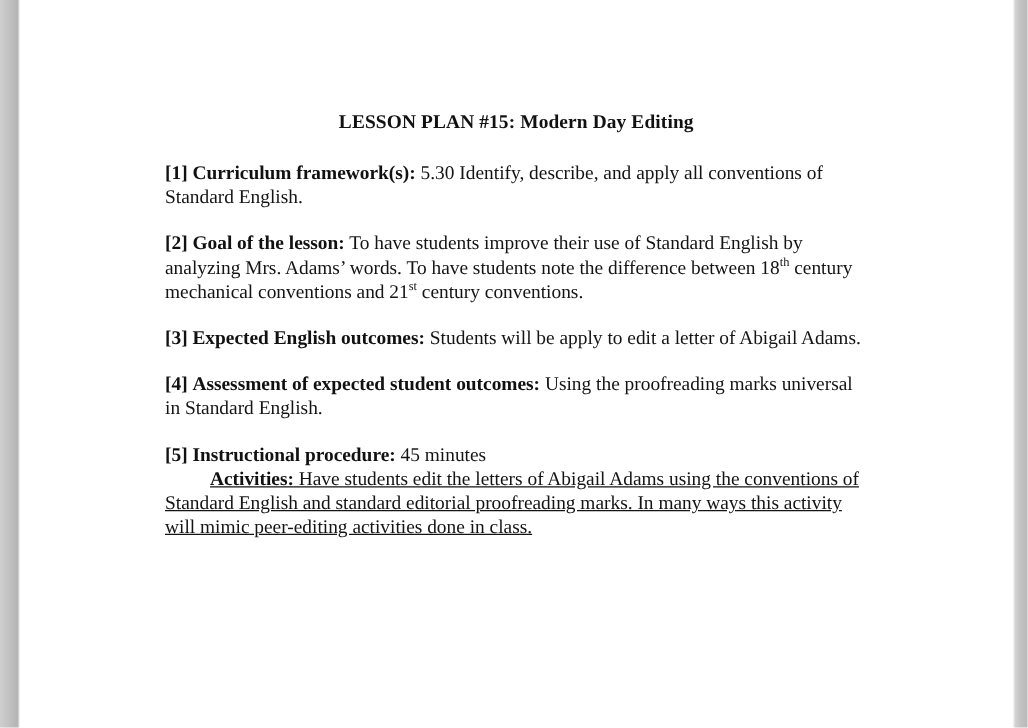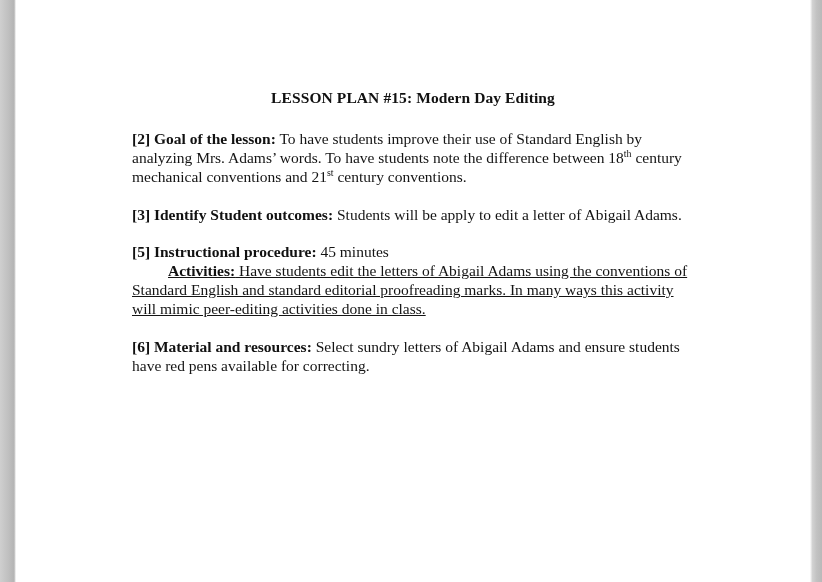--- a/index.html
+++ b/index.html
@@ -103,36 +103,39 @@
 <div id="viewer">
 
   <div class="gutter gutter-left"></div>
 
   <div id="page">
 
     <div id="doc-body">
 
       <div class="doc-title">LESSON PLAN #15: Modern Day Editing</div>
 
+      <p class="section">
+        <span class="label">[1]</span><span class="label">&nbsp;</span><span class="label">Curriculum framework(s):</span><span class="body-text"> 5.30 Identify, describe, and apply all conventions of Standard English.</span>
+      </p>
 
       <p class="section">
         <span class="label">[2]</span><span class="label">&nbsp;</span><span class="label">Goal of the lesson:</span><span class="body-text"> To have students improve their use of Standard English by analyzing Mrs. Adams’ words. To have students note the difference between 18</span><sup>th</sup><span class="body-text"> century mechanical conventions and 21</span><sup>st</sup><span class="body-text"> century conventions.</span>
       </p>
 
       <p class="section">
-        <span class="label">[3]</span><span class="label">&nbsp;</span><span class="label">Identify Student outcomes:</span><span class="body-text"> Students will be apply to edit a letter of Abigail Adams.</span>
+        <span class="label">[3]</span><span class="label">&nbsp;</span><span class="label">Expected English outcomes:</span><span class="body-text"> Students will be apply to edit a letter of Abigail Adams.</span>
       </p>
 
+      <p class="section">
+        <span class="label">[4]</span><span class="label">&nbsp;</span><span class="label">Assessment of expected student outcomes:</span><span class="body-text"> Using the proofreading marks universal in Standard English.</span>
+      </p>
 
       <p class="section">
         <span class="label">[5]</span><span class="label">&nbsp;</span><span class="label">Instructional procedure:</span><span class="body-text"> 45 minutes</span><span class="subline"><span class="label">Activities:</span><span class="body-text"> Have students edit the letters of Abigail Adams using the conventions of Standard English and standard editorial proofreading marks. In many ways this activity will mimic peer-editing activities done in class.</span></span>
       </p>
 
-      <p class="section">
-        <span class="label">[6]</span><span class="label">&nbsp;</span><span class="label">Material and resources:</span><span class="body-text"> Select sundry letters of Abigail Adams and ensure students have red pens available for correcting.</span>
-      </p>
 
     </div>
   </div>
 
   <div class="gutter gutter-right"></div>
 
 </div>
 
 </body></html>

